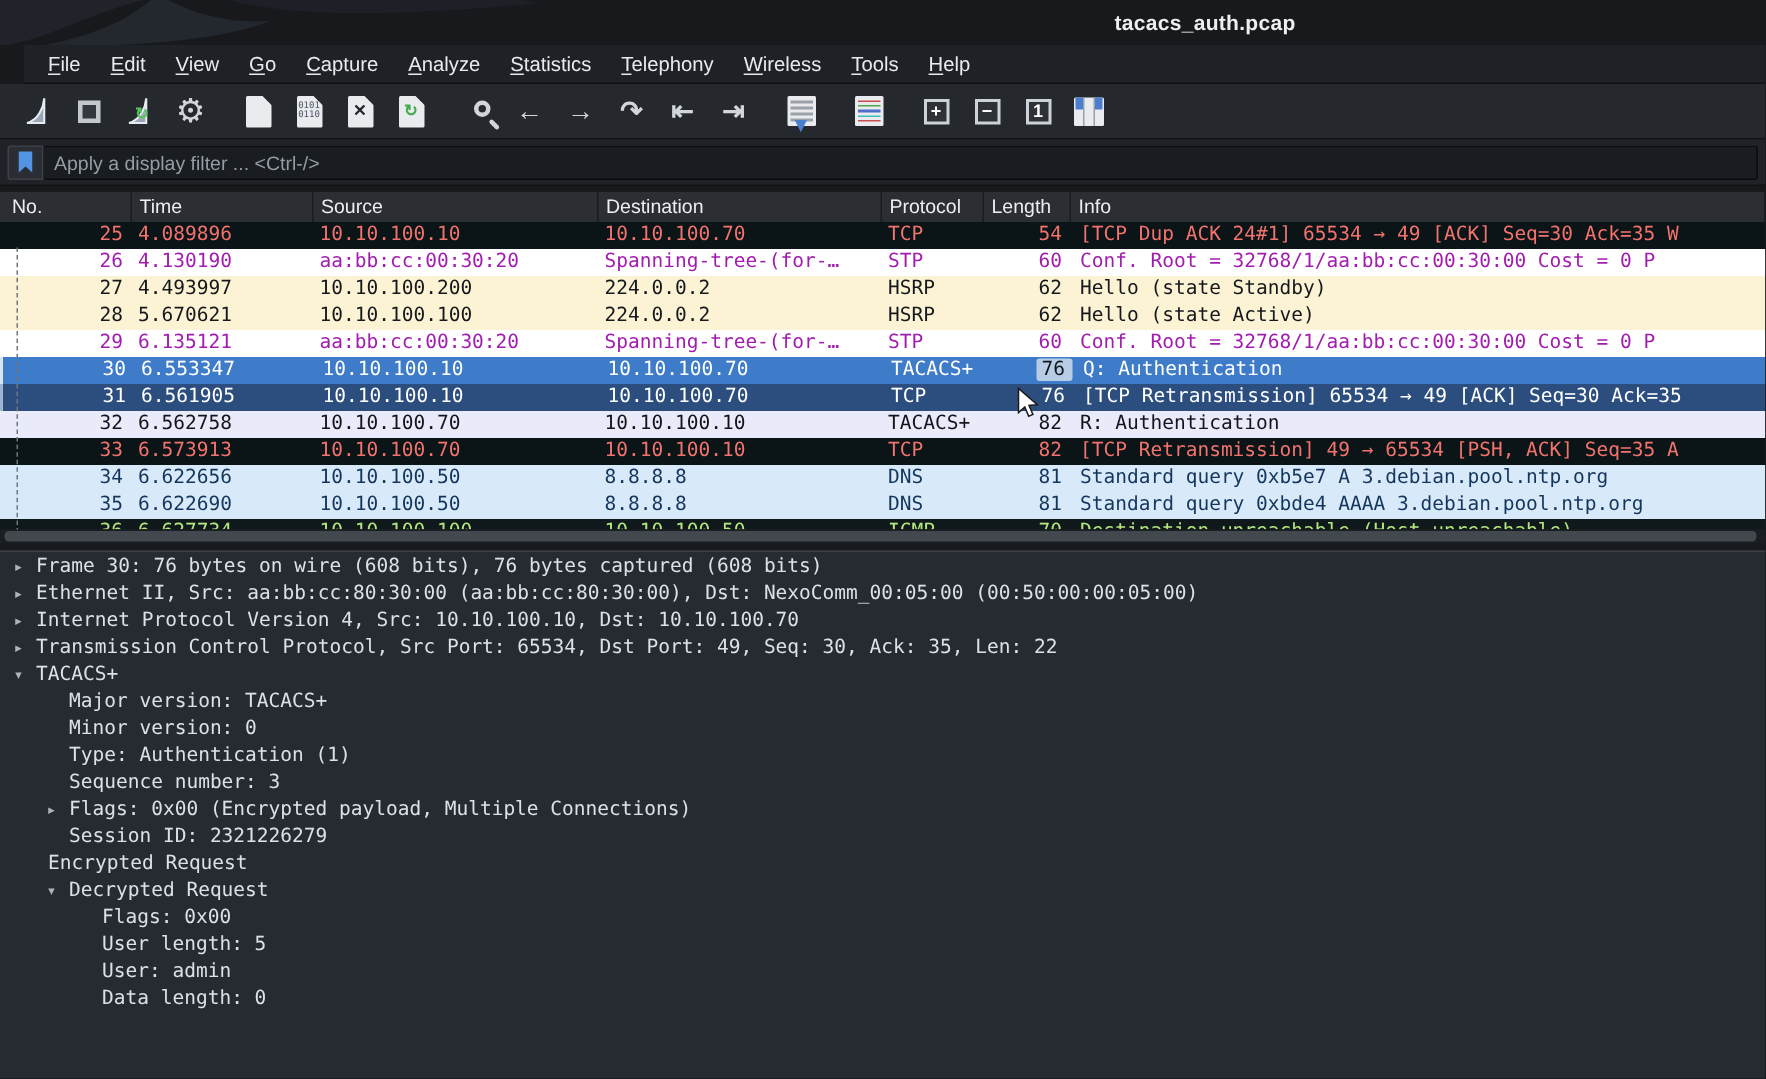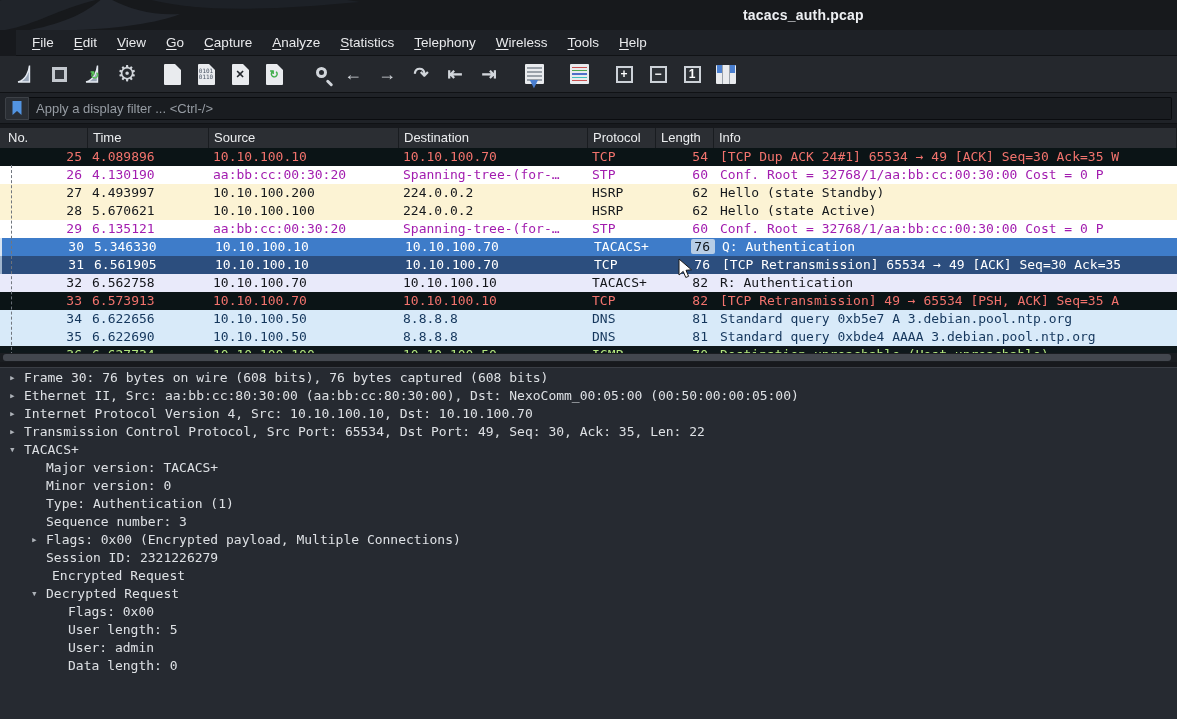--- a/index.html
+++ b/index.html
@@ -263,21 +263,21 @@
       <div class="c no">29</div>
       <div class="c ">6.135121</div>
       <div class="c ">aa:bb:cc:00:30:20</div>
       <div class="c ">Spanning-tree-(for-…</div>
       <div class="c ">STP</div>
       <div class="c len">60</div>
       <div class="c info">Conf. Root = 32768/1/aa:bb:cc:00:30:00  Cost = 0  P</div>
     </div>
     <div class="prow grid7 sel">
       <div class="c no">30</div>
-      <div class="c ">5.346330</div>
+      <div class="c ">6.553347</div>
       <div class="c ">10.10.100.10</div>
       <div class="c ">10.10.100.70</div>
       <div class="c ">TACACS+</div>
       <div class="c len"><span class="hi">76</span></div>
       <div class="c info">Q: Authentication</div>
     </div>
     <div class="prow grid7 sel2">
       <div class="c no">31</div>
       <div class="c ">6.561905</div>
       <div class="c ">10.10.100.10</div>
@@ -346,19 +346,19 @@
     <div class="dline" style="padding-left: 24px;"><span class="arr" style="left: 9px;">▸</span><span class="txt">Ethernet II, Src: aa:bb:cc:80:30:00 (aa:bb:cc:80:30:00), Dst: NexoComm_00:05:00 (00:50:00:00:05:00)</span></div>
     <div class="dline" style="padding-left: 24px;"><span class="arr" style="left: 9px;">▸</span><span class="txt">Internet Protocol Version 4, Src: 10.10.100.10, Dst: 10.10.100.70</span></div>
     <div class="dline" style="padding-left: 24px;"><span class="arr" style="left: 9px;">▸</span><span class="txt">Transmission Control Protocol, Src Port: 65534, Dst Port: 49, Seq: 30, Ack: 35, Len: 22</span></div>
     <div class="dline" style="padding-left: 24px;"><span class="arr" style="left: 9px;">▾</span><span class="txt">TACACS+</span></div>
     <div class="dline" style="padding-left: 46px;"><span class="txt">Major version: TACACS+</span></div>
     <div class="dline" style="padding-left: 46px;"><span class="txt">Minor version: 0</span></div>
     <div class="dline" style="padding-left: 46px;"><span class="txt">Type: Authentication (1)</span></div>
     <div class="dline" style="padding-left: 46px;"><span class="txt">Sequence number: 3</span></div>
     <div class="dline" style="padding-left: 46px;"><span class="arr" style="left: 31px;">▸</span><span class="txt">Flags: 0x00 (Encrypted payload, Multiple Connections)</span></div>
     <div class="dline" style="padding-left: 46px;"><span class="txt">Session ID: 2321226279</span></div>
-    <div class="dline" style="padding-left: 32px; margin-left: 20px;"><span class="txt">Encrypted Request</span></div>
+    <div class="dline" style="padding-left: 32px;"><span class="txt">Encrypted Request</span></div>
     <div class="dline" style="padding-left: 46px;"><span class="arr" style="left: 31px;">▾</span><span class="txt">Decrypted Request</span></div>
     <div class="dline" style="padding-left: 68px;"><span class="txt">Flags: 0x00</span></div>
     <div class="dline" style="padding-left: 68px;"><span class="txt">User length: 5</span></div>
     <div class="dline" style="padding-left: 68px;"><span class="txt">User: admin</span></div>
     <div class="dline" style="padding-left: 68px;"><span class="txt">Data length: 0</span></div>
   </div>
 
 </body></html>

